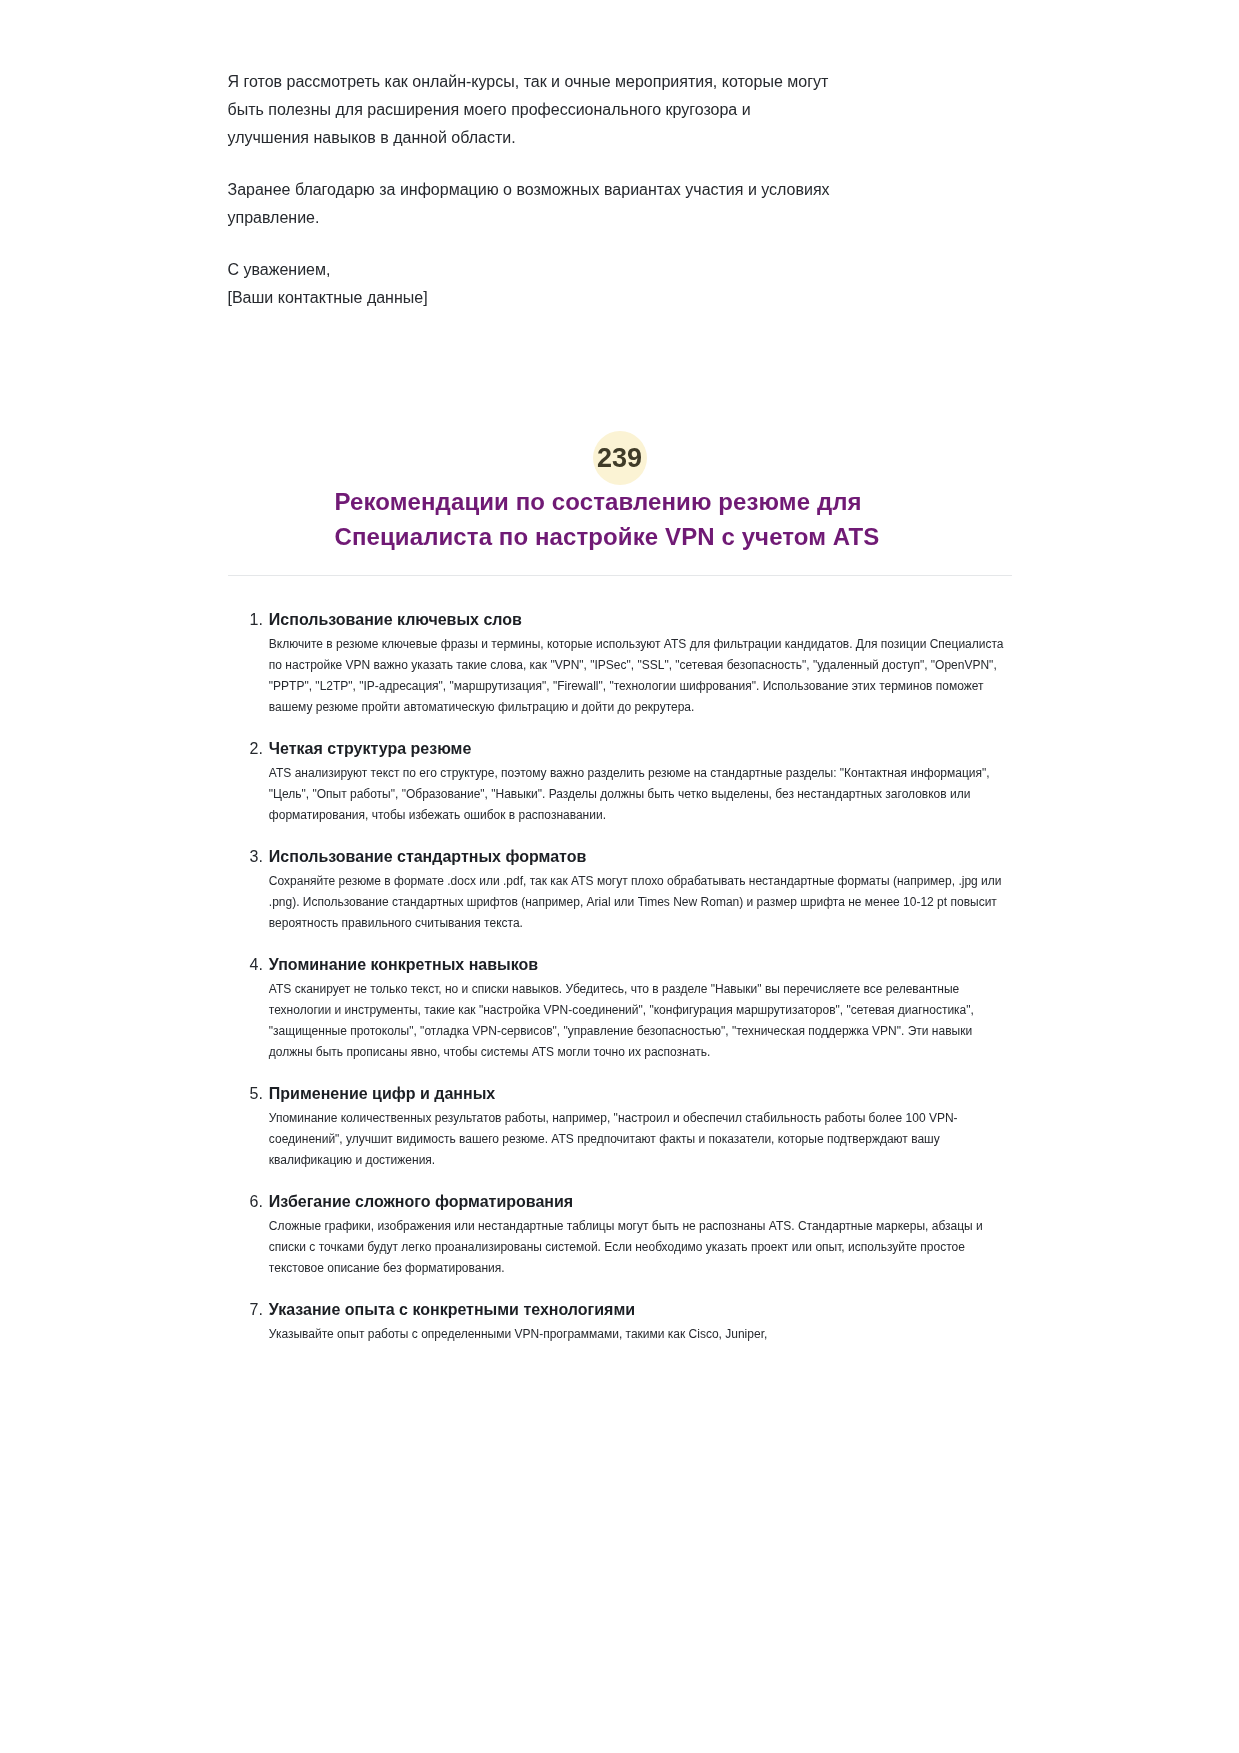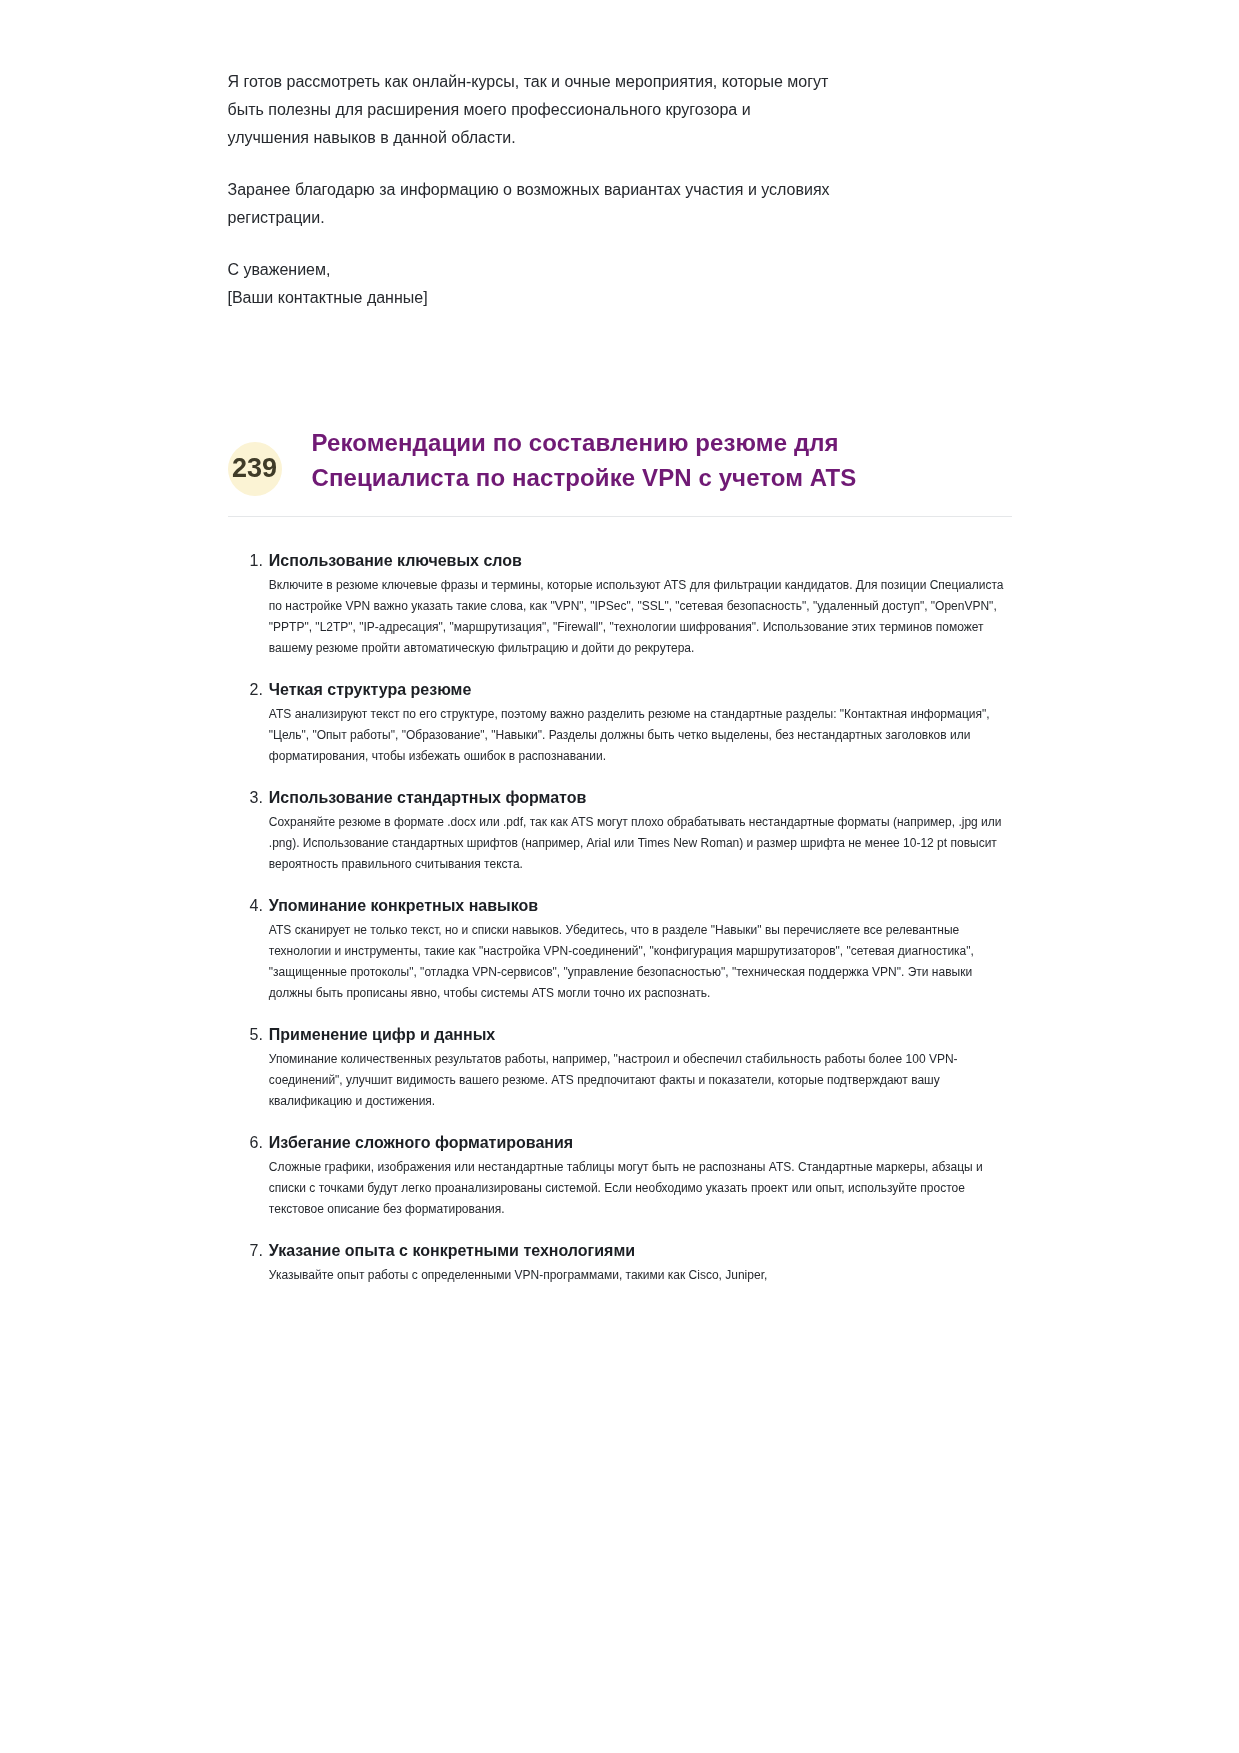--- a/index.html
+++ b/index.html
@@ -34,22 +34,23 @@
   }
   .para {
     font-size: 16px;
     line-height: 1.75;
     max-width: 604px;
     margin: 24px 0 0 0;
   }
   .signature { margin-top: 24px; }
   .section-header {
     display: flex;
-    align-items: flex-end;
+    align-items: center;
     margin-top: 114px;
+    flex-direction: column;
   }
   .badge {
     flex: 0 0 54px;
     width: 54px;
     height: 54px;
     border-radius: 50%;
     background: #fbf3d4;
     color: #3f3b28;
     font-weight: 700;
     font-size: 27px;
@@ -101,21 +102,21 @@
   }
 </style>
 </head>
 <body>
 
 <div class="page">
   <div class="content">
 
 
     <p class="para">Я готов рассмотреть как онлайн-курсы, так и очные мероприятия, которые могут быть полезны для расширения моего профессионального кругозора и улучшения навыков в данной области.</p>
-    <p class="para">Заранее благодарю за информацию о возможных вариантах участия и условиях регистрации.</p>
+    <p class="para">Заранее благодарю за информацию о возможных вариантах участия и условиях управление.</p>
 
     <p class="para signature">
       <span>С уважением,</span><br>
       <span>[Ваши контактные данные]</span>
     </p>
 
     <div class="section-header">
       <div class="badge" style="background: rgb(251, 243, 212); color: rgb(63, 59, 40);">239</div>
       <h2 class="section-title">Рекомендации по составлению резюме для Специалиста по настройке VPN с учетом ATS</h2>
     </div>

